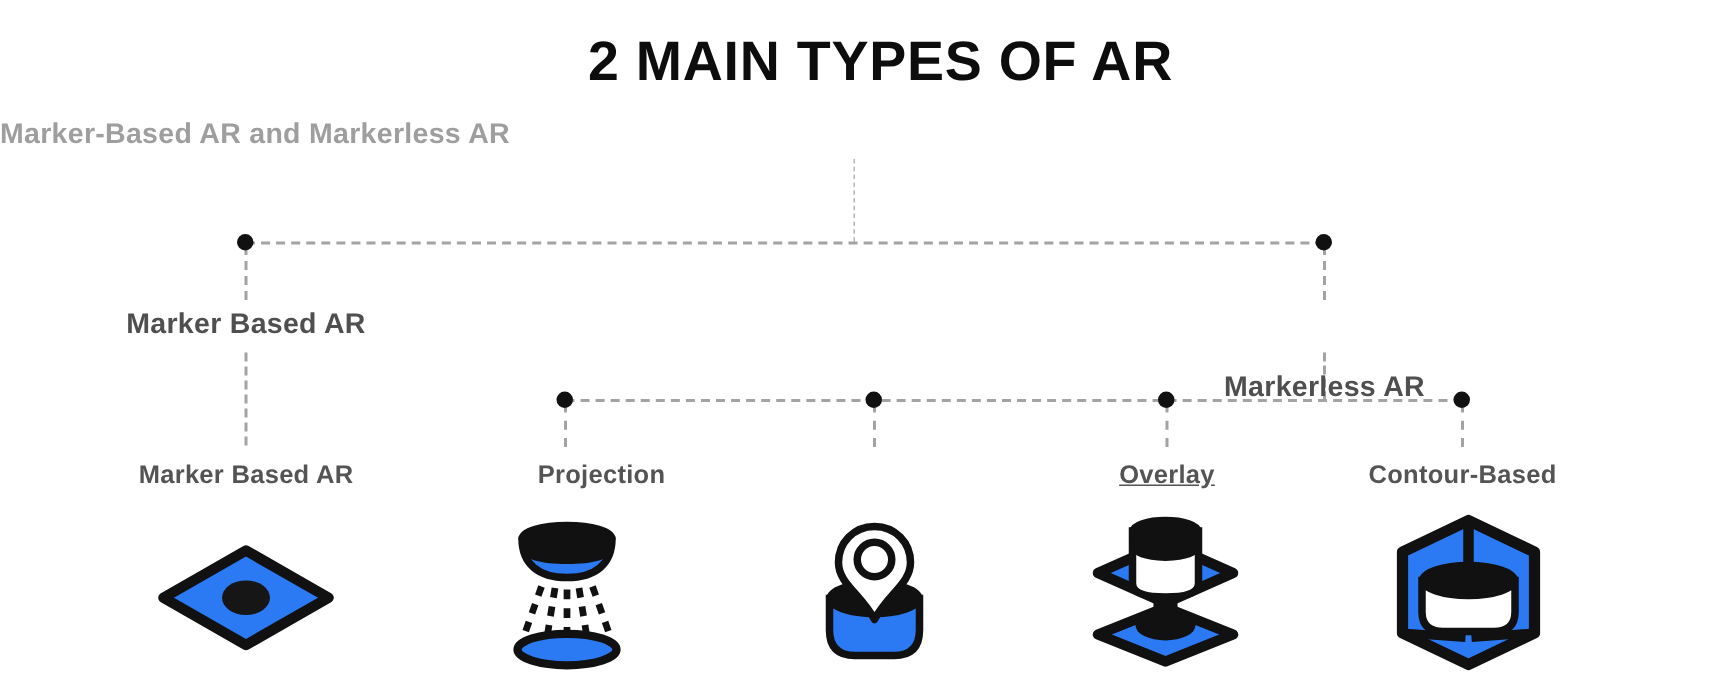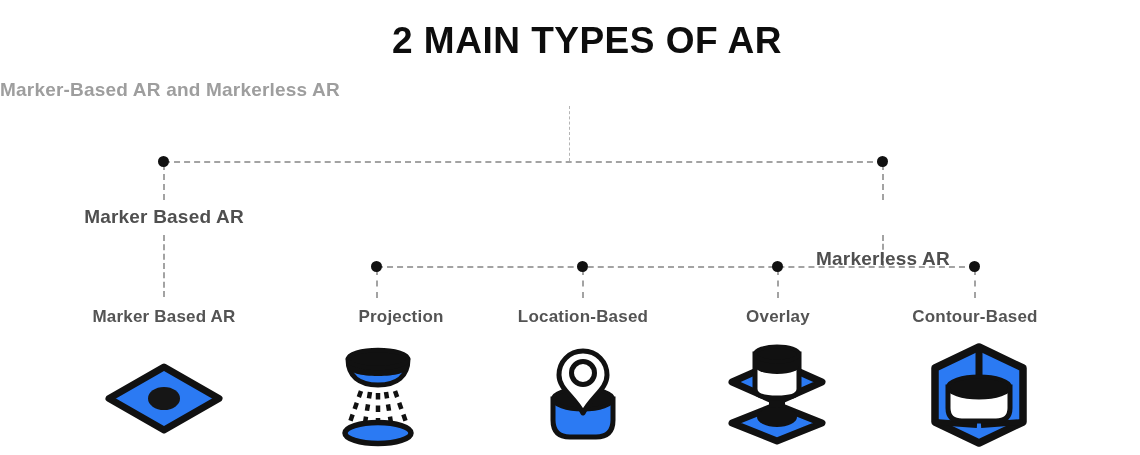--- a/index.html
+++ b/index.html
@@ -43,21 +43,21 @@
   #dot-l1-right{left:877px;top:156px;}
   #dot-proj{left:371px;top:261px;}
   #dot-loc{left:577px;top:261px;}
   #dot-ovl{left:772px;top:261px;}
   #dot-cont{left:969px;top:261px;}
   #lbl-marker-1{left:164px;}
   #lbl-markerless{left:883px;margin-top:42px;}
   #lbl-marker-2{left:164px;}
   #lbl-projection{left:377px;margin-left:24px;}
   #lbl-location{left:583px;}
-  #lbl-overlay{left:778px;}
+  #lbl-overlay{left:778px;text-decoration:underline;}
   #lbl-contour{left:975px;text-align:right;}
   #icon-marker{left:103px;top:356px;}
   #icon-projection{left:317px;top:345px;}
   #icon-location{left:522px;top:345px;}
   #icon-overlay{left:712px;top:340px;}
   #icon-contour{left:914px;top:340px;}
 </style>
 </head>
 <body>
 
@@ -83,21 +83,20 @@
   <div class="dot" id="dot-proj"></div>
   <div class="dot" id="dot-loc"></div>
   <div class="dot" id="dot-ovl"></div>
   <div class="dot" id="dot-cont"></div>
 
   <div class="lvl1-label" id="lbl-marker-1">Marker Based AR</div>
   <div class="lvl1-label" id="lbl-markerless">Markerless AR</div>
 
   <div class="lvl2-label" id="lbl-marker-2">Marker Based AR</div>
   <div class="lvl2-label" id="lbl-projection">Projection</div>
-  <div class="lvl2-label" id="lbl-location">Location-Based</div>
   <div class="lvl2-label" id="lbl-overlay">Overlay</div>
   <div class="lvl2-label" id="lbl-contour">Contour-Based</div>
 
   <svg class="icon" id="icon-marker" width="122" height="82" viewBox="0 0 122 82">
     <path d="M61 11 L116 42.5 L61 74 L6 42.5 Z" fill="#2b7af3" stroke="#111" stroke-width="7" stroke-linejoin="round"></path>
     <ellipse cx="61" cy="42.5" rx="16" ry="11.5" fill="#161616"></ellipse>
   </svg>
 
   <svg class="icon" id="icon-projection" width="122" height="104" viewBox="0 0 122 104">
     <ellipse cx="61" cy="88" rx="33" ry="10.5" fill="#2b7af3" stroke="#111" stroke-width="5.5"></ellipse>

